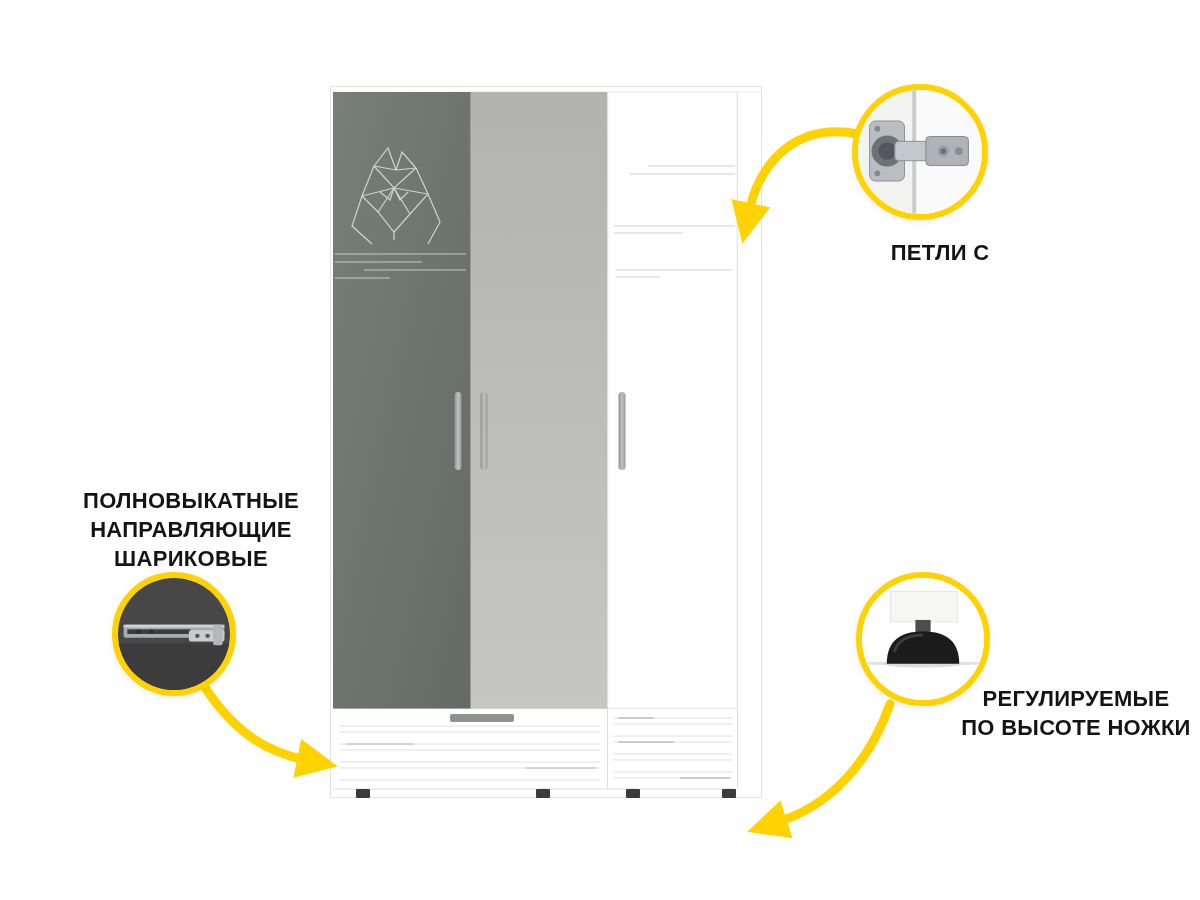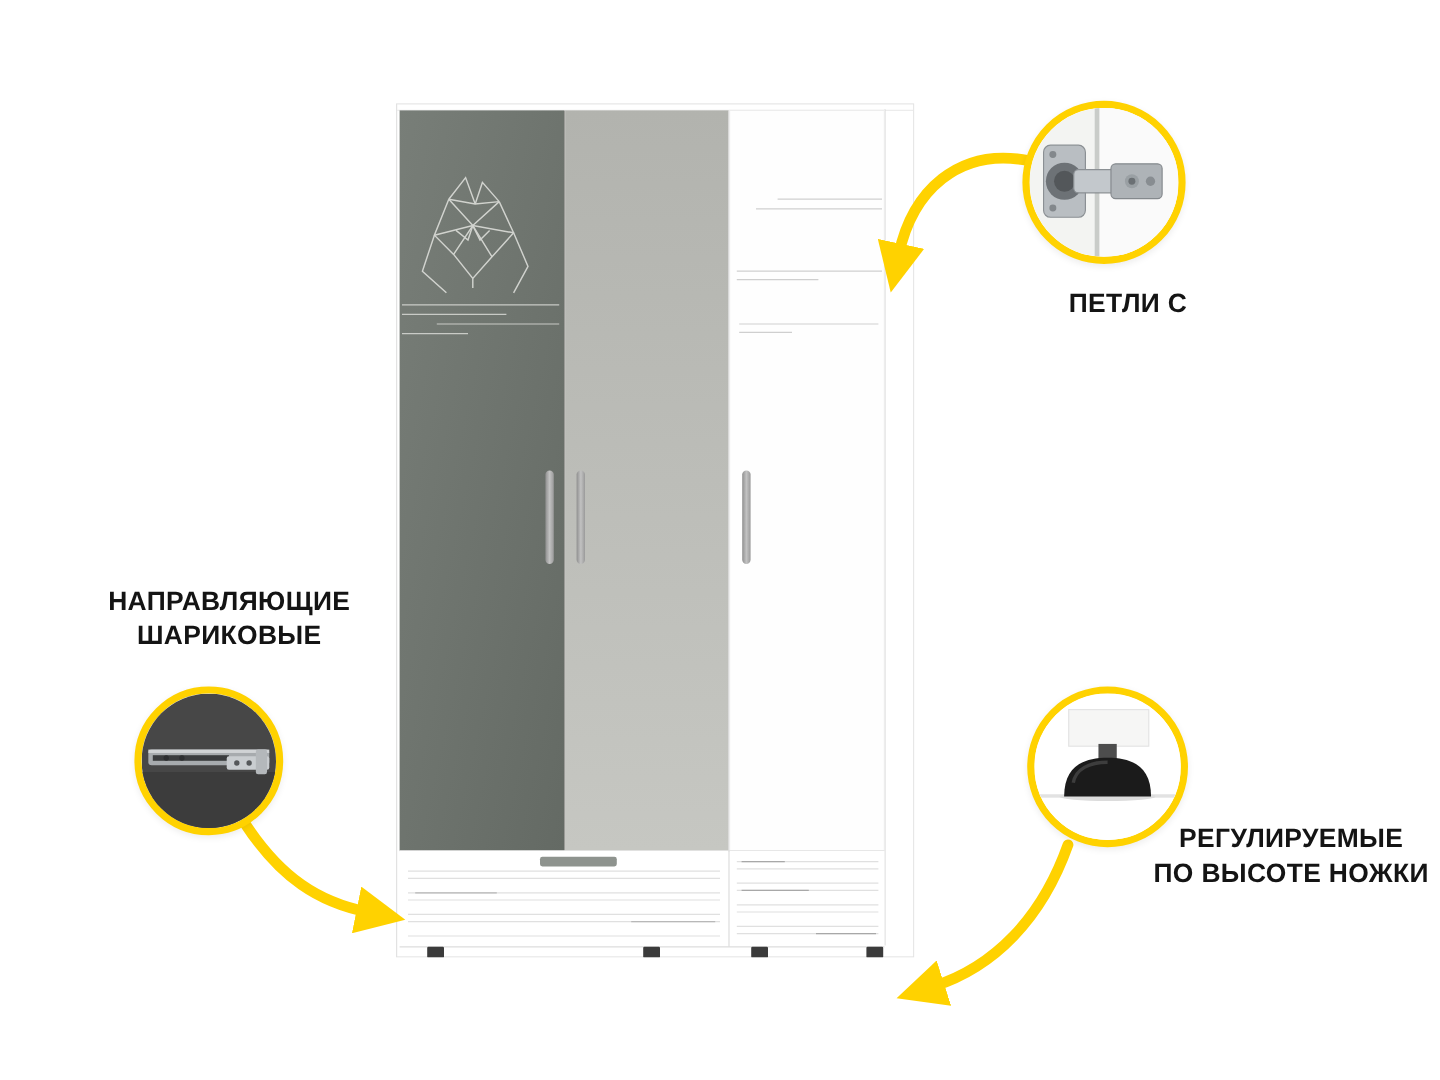--- a/index.html
+++ b/index.html
@@ -174,20 +174,21 @@
       <circle cx="88" cy="63" r="6" fill="#9aa0a4"></circle>
       <circle cx="88" cy="63" r="3" fill="#6b7074"></circle>
       <circle cx="104" cy="63" r="4" fill="#888d91"></circle>
     </svg>
   </div>
   <div class="callout-label" style="left:808px;top:226px;width:264px;margin-top:12px;">
     <span>ПЕТЛИ С</span>
   </div>
 
   <div class="callout-label" style="left:66px;top:486px;width:250px;">
+    <span>ПОЛНОВЫКАТНЫЕ</span>
     <span>НАПРАВЛЯЮЩИЕ</span>
     <span>ШАРИКОВЫЕ</span>
   </div>
   <div class="callout-circle" style="left:112px;top:572px;width:124px;height:124px;">
     <svg viewBox="0 0 120 120">
       <rect x="0" y="0" width="120" height="120" fill="#474747"></rect>
       <rect x="0" y="70" width="120" height="50" fill="#3c3c3c"></rect>
       <rect x="6" y="50" width="108" height="14" rx="3" fill="#a7abae"></rect>
       <rect x="6" y="50" width="108" height="3" fill="#d0d3d5"></rect>
       <rect x="10" y="55" width="68" height="5" fill="#3a3c3e"></rect>

